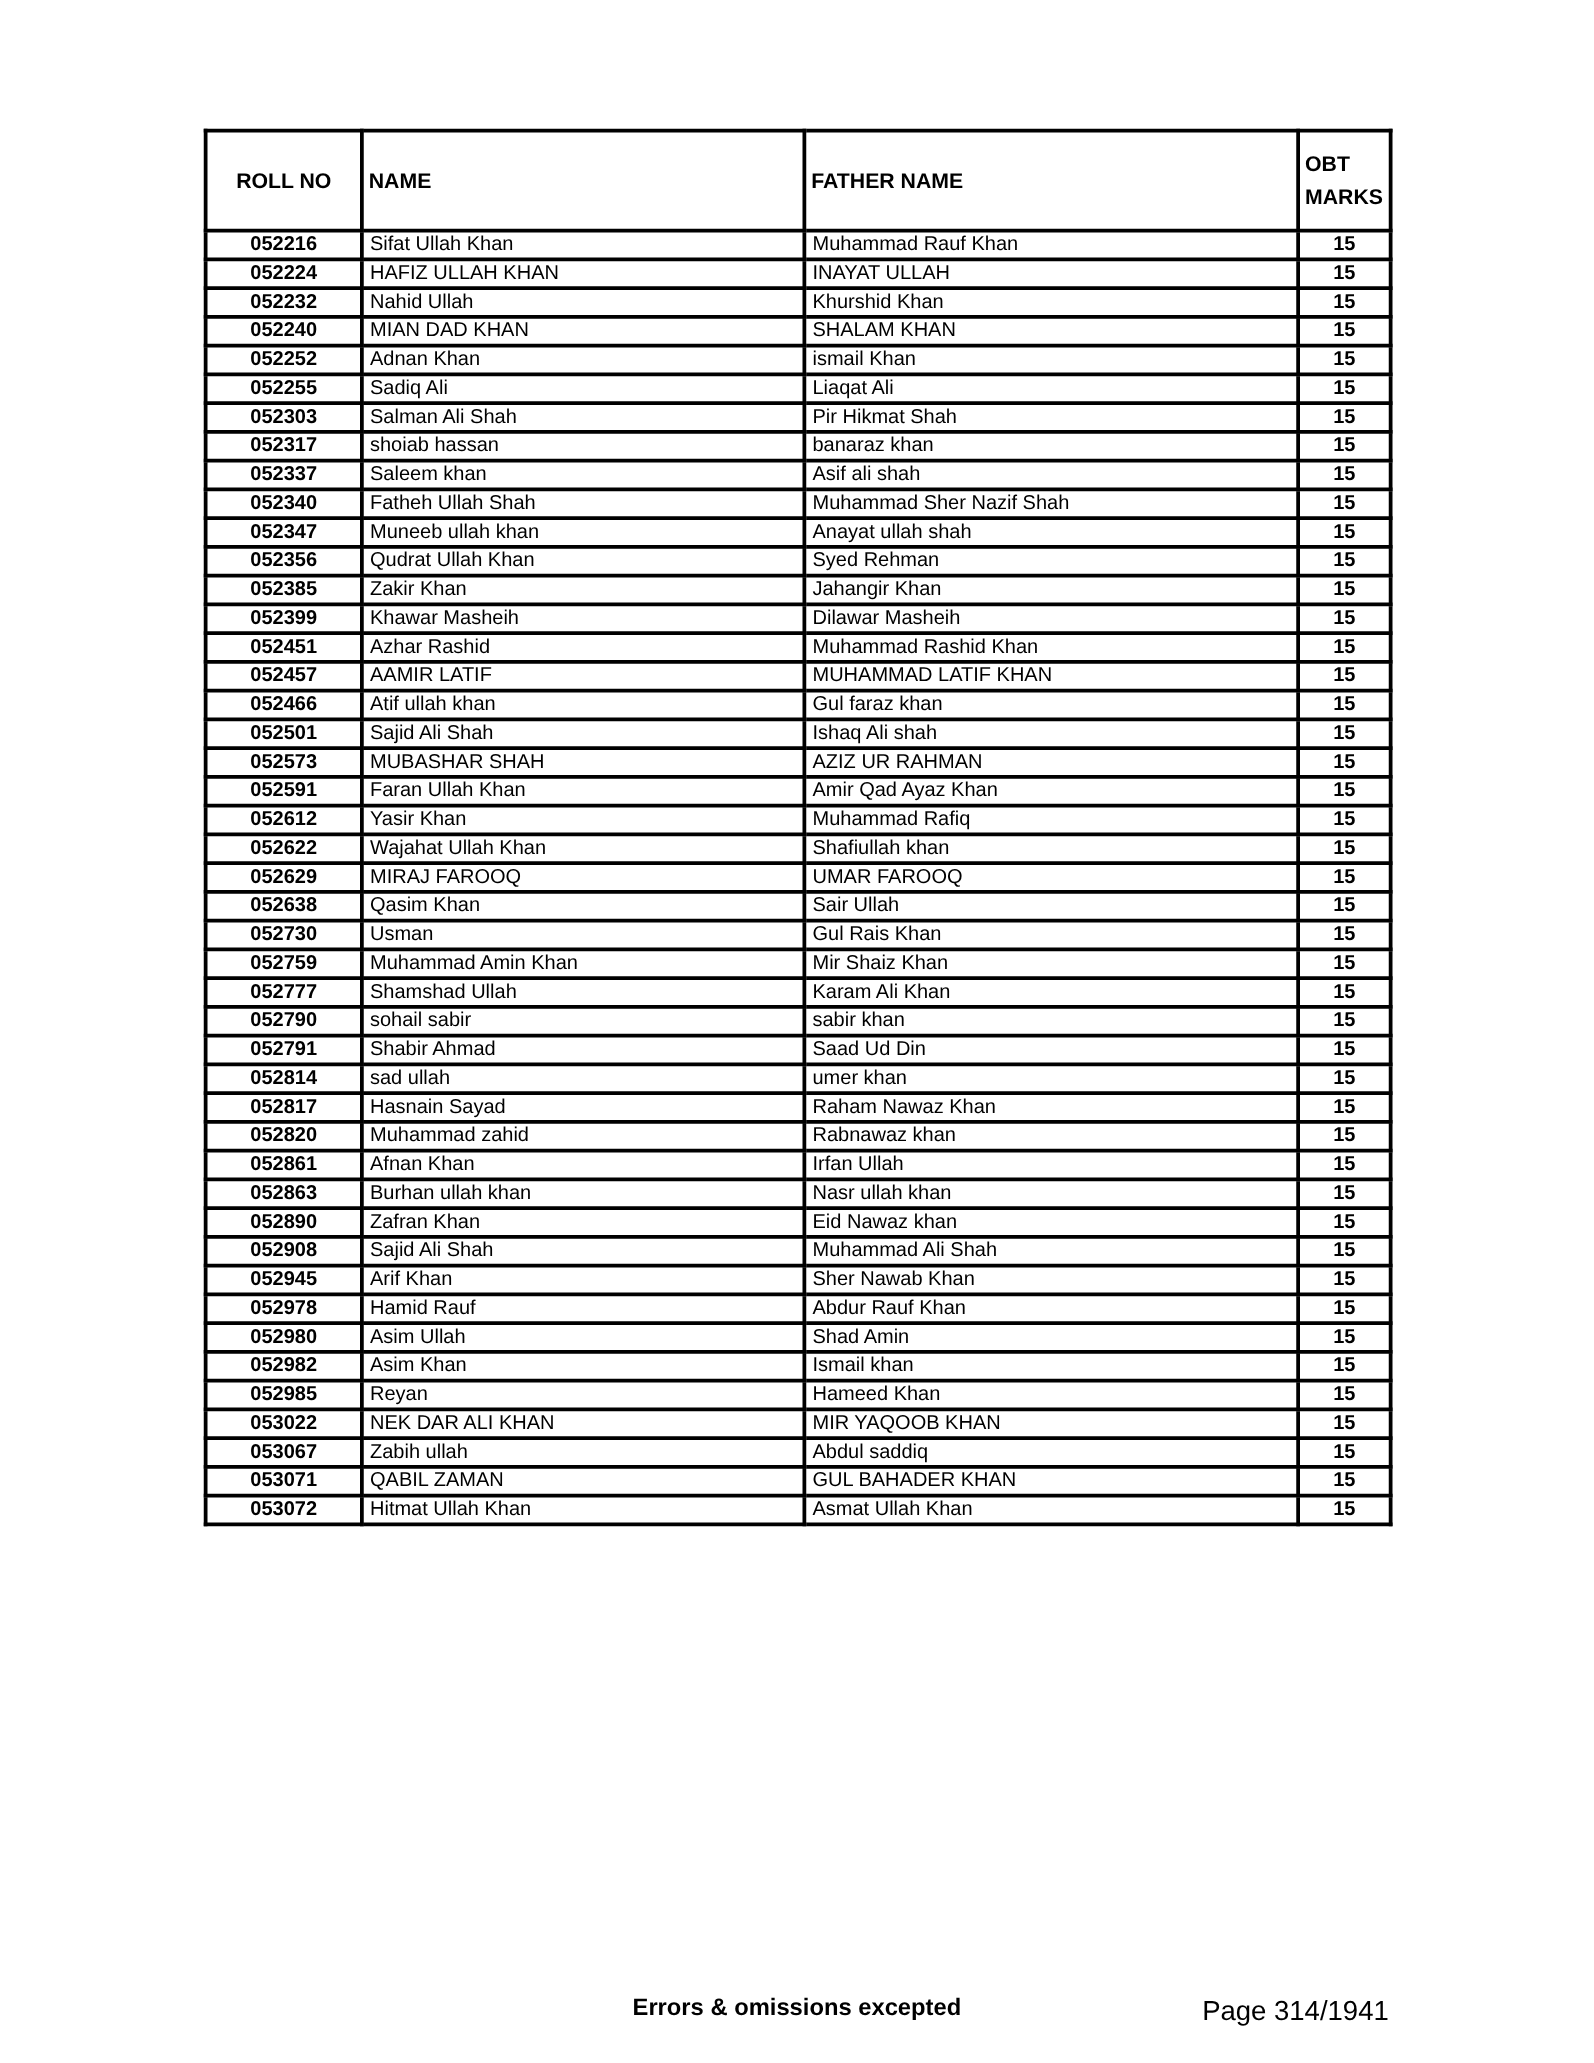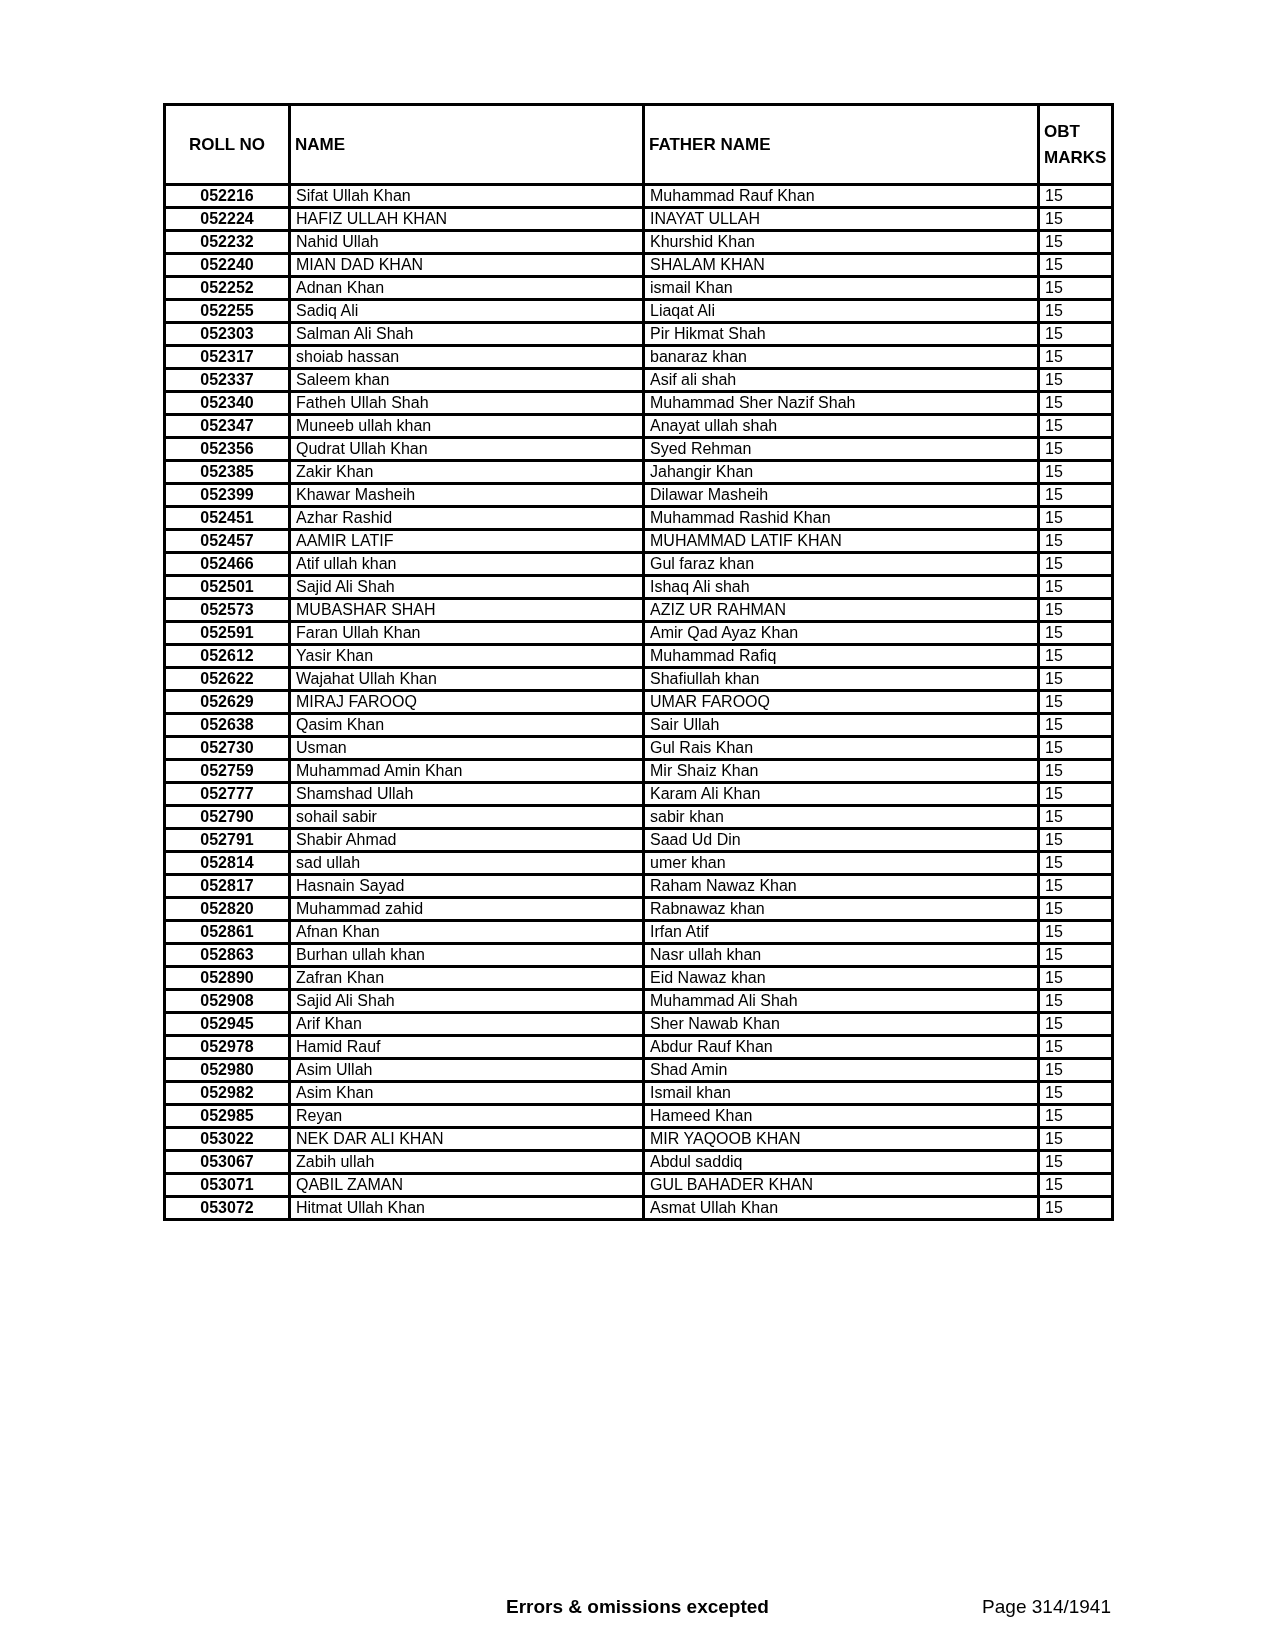--- a/index.html
+++ b/index.html
@@ -45,36 +45,36 @@
     height: 23px;
     font-size: 16px;
     padding: 0 5px;
     white-space: nowrap;
     vertical-align: middle;
     background: #fff;
   }
   td.cell-roll   { font-weight: bold; text-align: center; font-size: 15px; }
   td.cell-name   { text-align: left; }
   td.cell-father { text-align: left; }
-  td.cell-marks  { text-align: left; }
+  td.cell-marks  { text-align: center; font-weight: bold; }
 
   .footer-note {
     position: absolute;
     top: 1596px;
     left: 0;
     width: 1275px;
     text-align: center;
     font-size: 19px;
     font-weight: bold;
   }
   .footer-page {
     position: absolute;
     top: 1596px;
     right: 164px;
-    font-size: 19px;
+    font-size: 22px;
     font-weight: normal;
   }
 </style>
 </head>
 <body>
 
 <div class="page">
 
   <div class="table-wrap">
     <table class="results">
@@ -308,21 +308,21 @@
   <tr>
     <td class="cell-roll">052820</td>
     <td class="cell-name">Muhammad zahid</td>
     <td class="cell-father">Rabnawaz khan</td>
     <td class="cell-marks">15</td>
   </tr>
 
   <tr>
     <td class="cell-roll">052861</td>
     <td class="cell-name">Afnan Khan</td>
-    <td class="cell-father">Irfan Atif</td>
+    <td class="cell-father">Irfan Ullah</td>
     <td class="cell-marks">15</td>
   </tr>
 
   <tr>
     <td class="cell-roll">052863</td>
     <td class="cell-name">Burhan ullah khan</td>
     <td class="cell-father">Nasr ullah khan</td>
     <td class="cell-marks">15</td>
   </tr>
 

